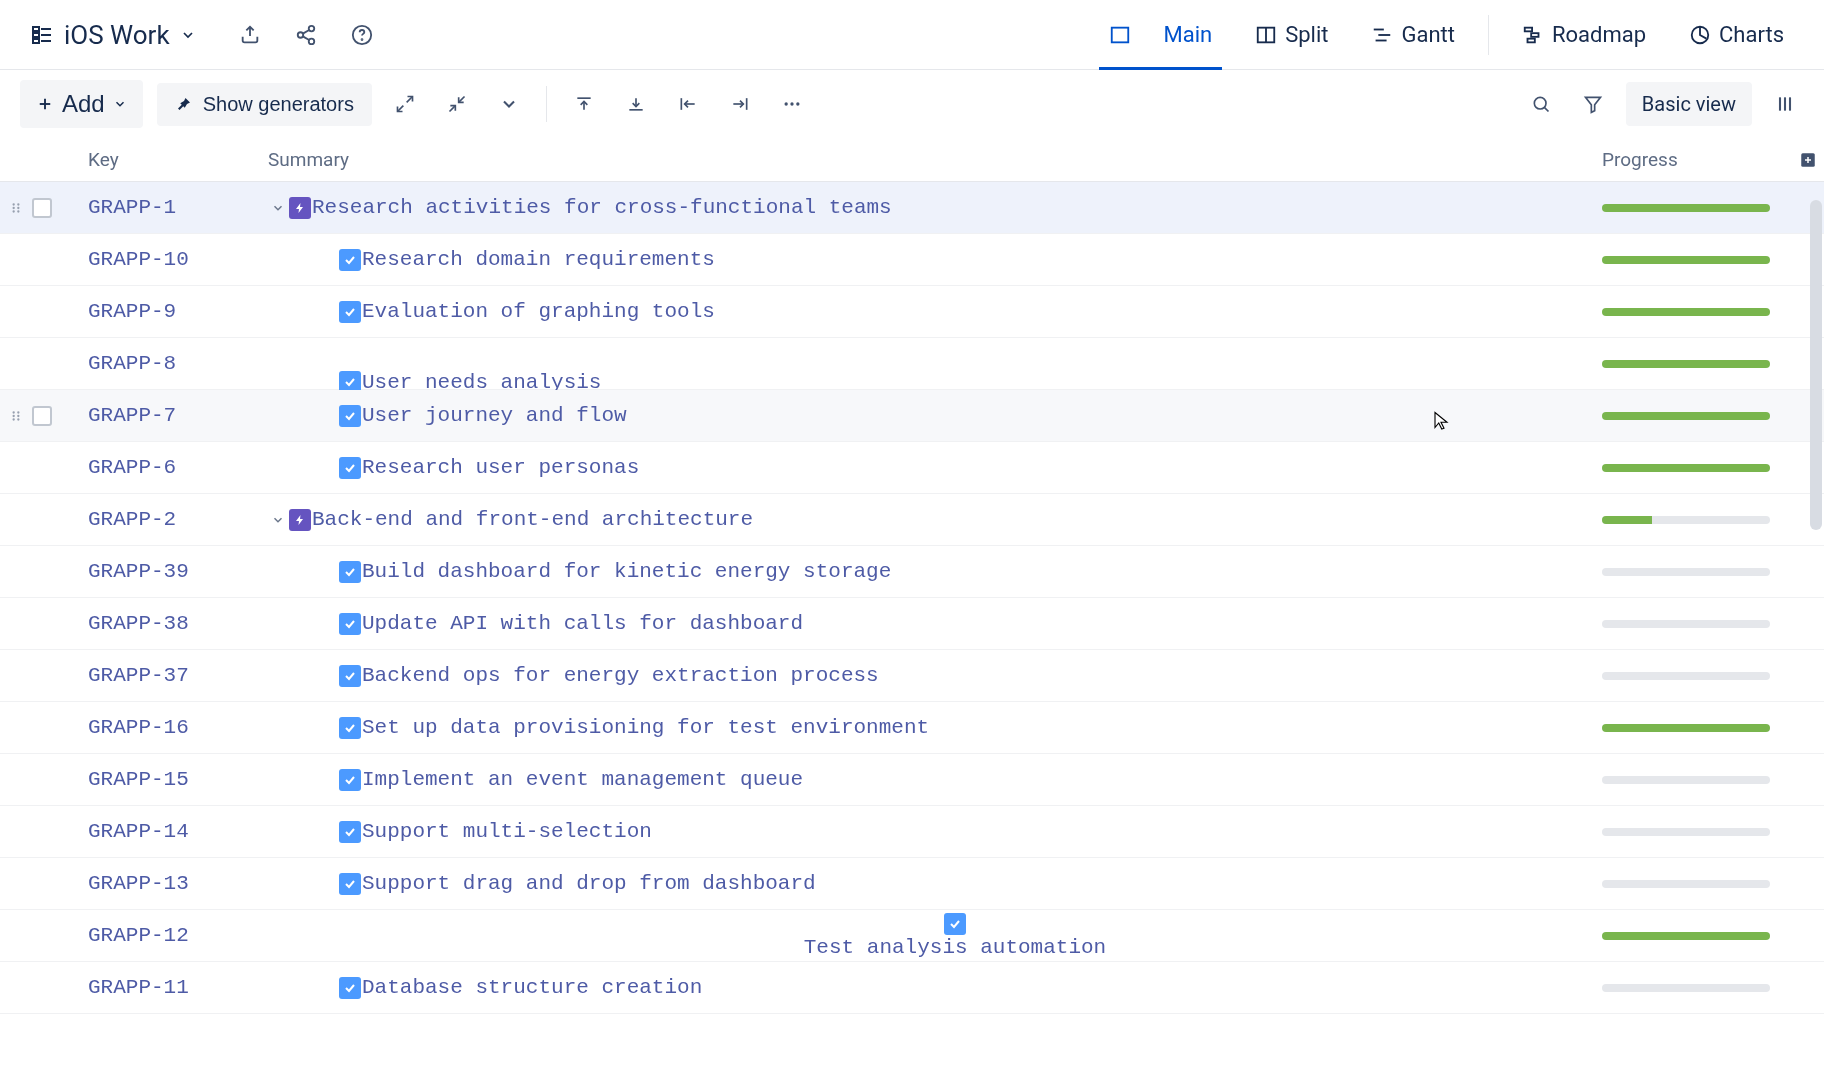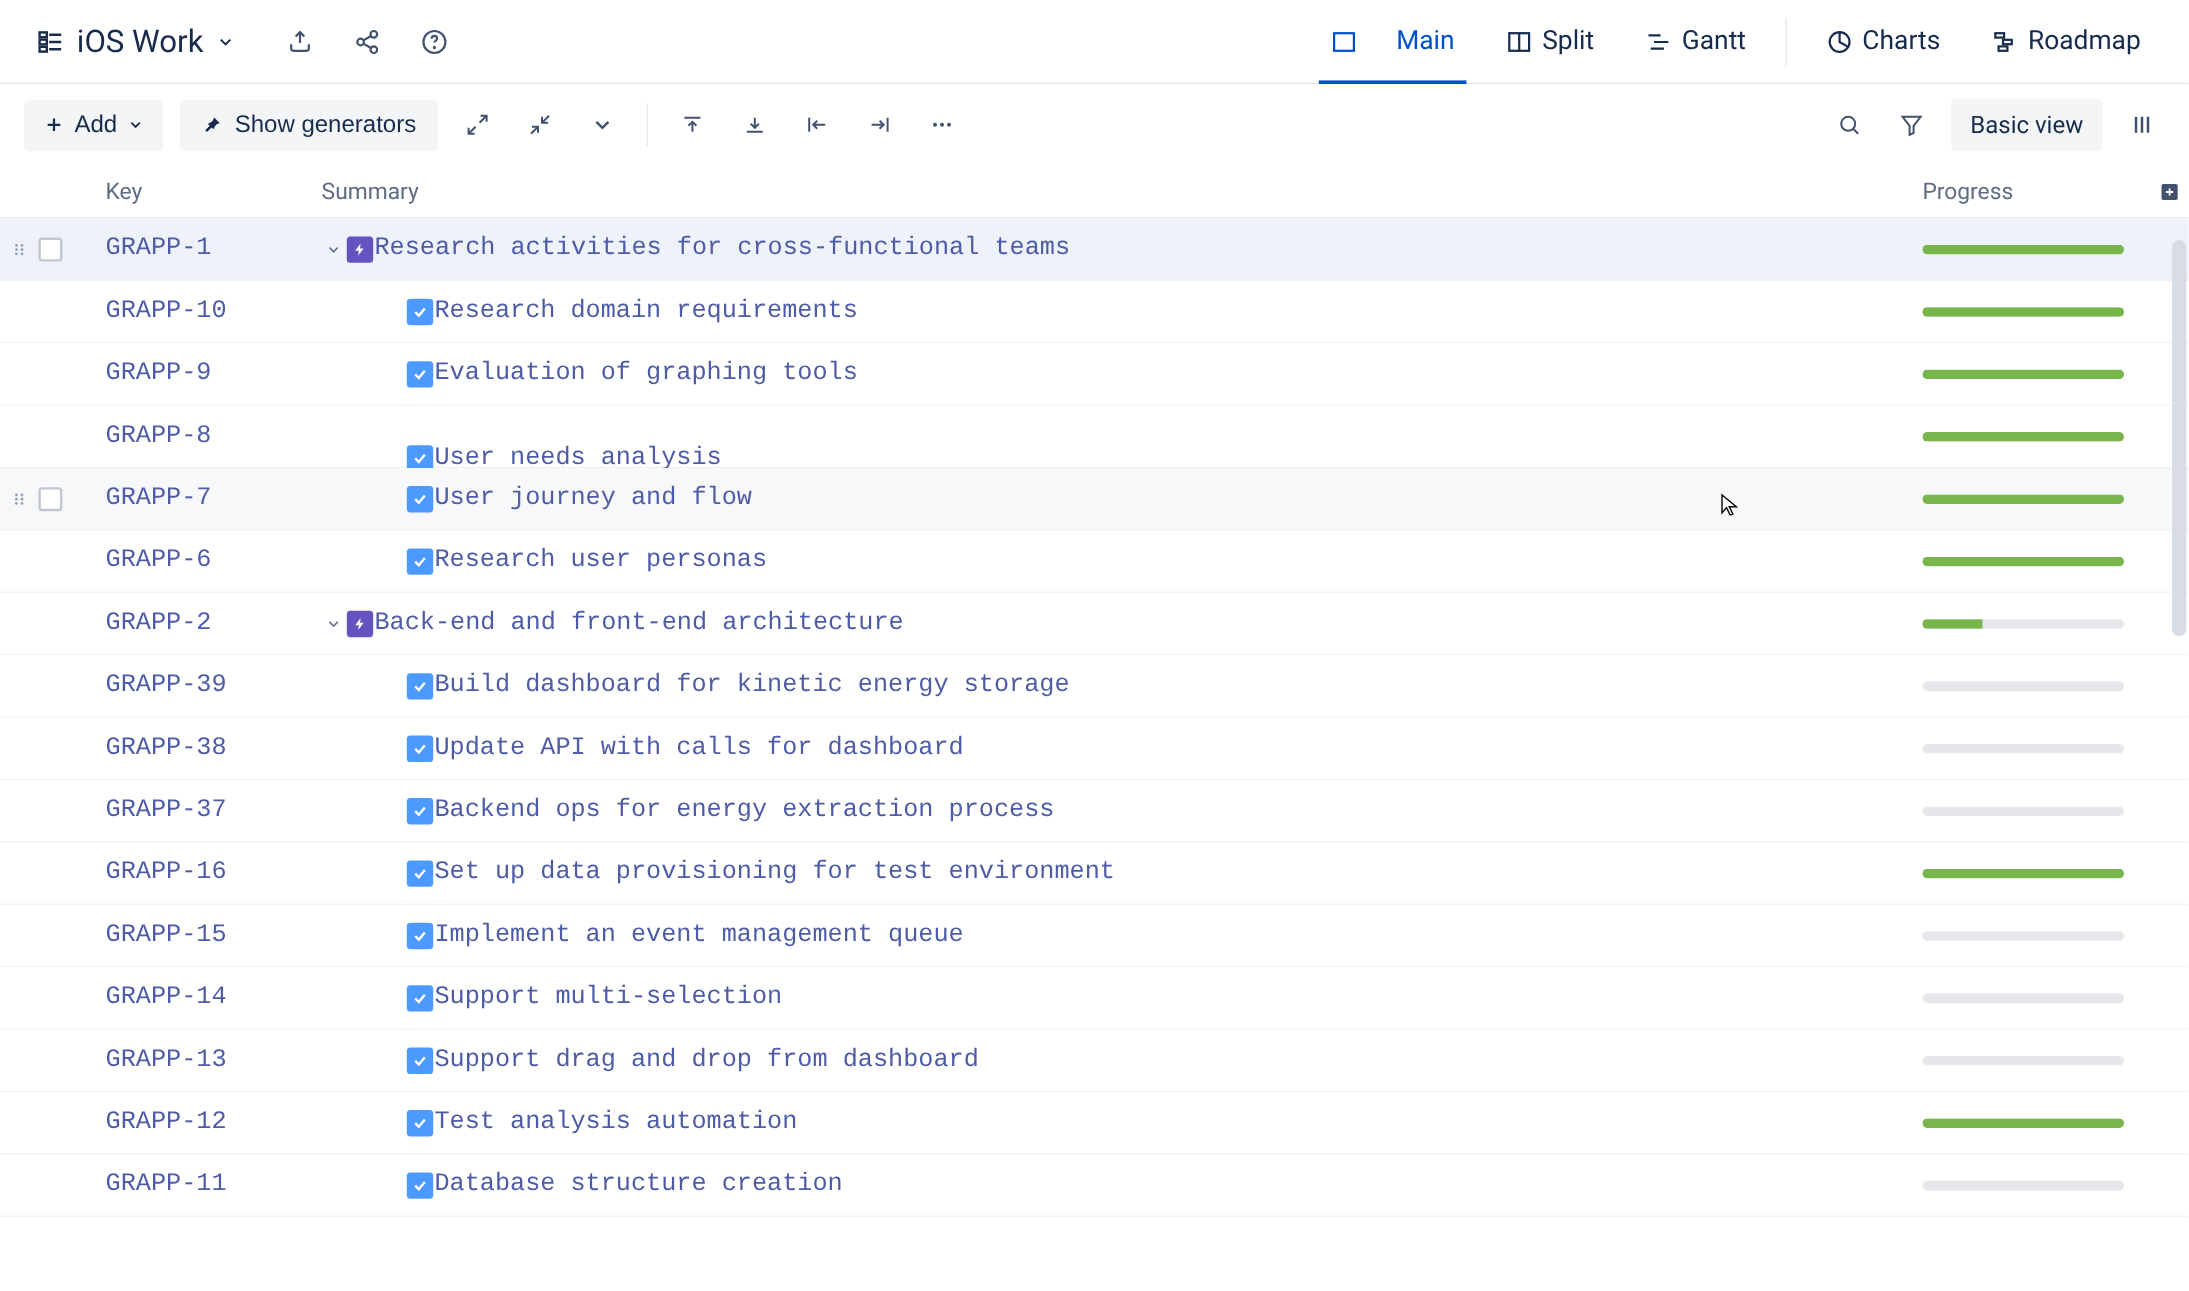--- a/index.html
+++ b/index.html
@@ -12,21 +12,21 @@
 .icon-btn svg { width: 22px; height: 22px; }
 
 .view-tabs { display: flex; margin-left: auto; gap: 3px; align-items: stretch; height: 70px; }
 .view-tab { display: flex; align-items: center; gap: 8px; padding: 0 20px; font-size: 22px; cursor: pointer; position: relative; color: #172b4d; }
 .view-tab.active { color: #0052cc; gap: 32px; }
 .view-tab.active::after { content: ""; position: absolute; left: 10px; right: 10px; bottom: 0; height: 3px; background: #0052cc; }
 .view-tab svg { width: 22px; height: 22px; }
 .vdiv { width: 1px; background: #e5e7eb; margin: 15px 10px; }
 
 .toolbar { display: flex; align-items: center; height: 68px; padding: 0 20px; gap: 14px; }
-.add-btn { display: flex; align-items: center; gap: 8px; background: #f4f5f7; border: none; border-radius: 4px; padding: 10px 16px; font-size: 20px; cursor: pointer; color: #172b4d; }
+.add-btn { display: flex; align-items: center; gap: 8px; background: #f4f5f7; border: none; border-radius: 4px; padding: 10px 16px; font-size: 24px; cursor: pointer; color: #172b4d; }
 .gen-btn { display: flex; align-items: center; gap: 10px; background: #f4f5f7; border: none; border-radius: 4px; padding: 10px 18px; font-size: 20px; cursor: pointer; color: #172b4d; }
 .tbicon { width: 38px; height: 38px; display: flex; align-items: center; justify-content: center; cursor: pointer; color: #42526e; border-radius: 4px; }
 .tbicon svg { width: 20px; height: 20px; }
 .tdiv { width: 1px; height: 36px; background: #e5e7eb; margin: 0 4px; }
 .toolbar-right { margin-left: auto; display: flex; align-items: center; gap: 14px; }
 .basic-view { background: #f4f5f7; padding: 10px 16px; border-radius: 4px; font-size: 20px; cursor: pointer; }
 
 .grid-header { display: flex; height: 44px; align-items: center; border-bottom: 1px solid #e5e7eb; font-size: 19px; color: #5e6c84; }
 .col-handle { width: 32px; }
 .col-check { width: 46px; }
@@ -120,32 +120,32 @@
       <svg viewBox="0 0 24 24" fill="none" stroke="currentColor" stroke-width="2">
           <line x1="3" y1="6" x2="14" y2="6"></line>
           <line x1="8" y1="12" x2="21" y2="12"></line>
           <line x1="5" y1="18" x2="17" y2="18"></line>
         </svg>
       <span>Gantt</span>
     </div>
     <div class="vdiv"></div>
     <div class="view-tab">
       <svg viewBox="0 0 24 24" fill="none" stroke="currentColor" stroke-width="2">
-          <circle cx="12" cy="12" r="9"></circle>
-          <path d="M12 3v9l7 4"></path>
-        </svg>
-      <span>Charts</span>
-    </div>
-    <div class="view-tab">
-      <svg viewBox="0 0 24 24" fill="none" stroke="currentColor" stroke-width="2">
           <rect x="3" y="4" width="8" height="4"></rect>
           <rect x="10" y="10" width="8" height="4"></rect>
           <rect x="6" y="16" width="8" height="4"></rect>
         </svg>
       <span>Roadmap</span>
+    </div>
+    <div class="view-tab">
+      <svg viewBox="0 0 24 24" fill="none" stroke="currentColor" stroke-width="2">
+          <circle cx="12" cy="12" r="9"></circle>
+          <path d="M12 3v9l7 4"></path>
+        </svg>
+      <span>Charts</span>
     </div>
   </div>
 </div>
 
 <div class="toolbar">
   <button class="add-btn">
     <svg width="18" height="18" viewBox="0 0 24 24" fill="none" stroke="currentColor" stroke-width="2.5">
         <line x1="12" y1="5" x2="12" y2="19"></line>
         <line x1="5" y1="12" x2="19" y2="12"></line>
       </svg>
@@ -717,21 +717,21 @@
           <circle cx="8" cy="12" r="2"></circle>
           <circle cx="16" cy="12" r="2"></circle>
           <circle cx="8" cy="18" r="2"></circle>
           <circle cx="16" cy="18" r="2"></circle>
         </svg>
       </div>
       <div class="col-check chk">
         <div class="chkbox"></div>
       </div>
       <div class="col-key"><span class="key-link">GRAPP-12</span></div>
-      <div class="summary-cell" style="padding-left: 50px;">
+      <div class="summary-cell" style="padding-left: 50px; flex-direction: column;">
         <div class="expand"></div>
         <div class="type-icon type-task">
           <svg width="12" height="12" viewBox="0 0 24 24" fill="none" stroke="#fff" stroke-width="4">
             <polyline points="4 12 10 18 20 6"></polyline>
           </svg>
         </div>
         <span class="sum-text">Test analysis automation</span>
       </div>
       <div class="col-progress">
         <div class="progress-bar">

